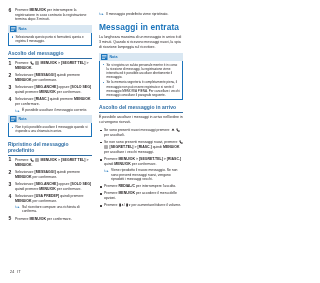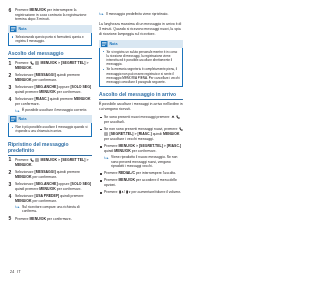--- a/index.html
+++ b/index.html
@@ -341,20 +341,21 @@
     <div class="result" style="margin-top:4px; margin-bottom:5px;">
       <span class="arrow-icon">
         <svg viewBox="0 0 12 9" width="5" height="4">
             <path d="M0.5 1 L0.5 5 L9 5" fill="none" stroke="#1b74bb" stroke-width="1.1"></path>
             <path d="M7.5 3 L11 5 L7.5 7 Z" fill="#1b74bb"></path>
           </svg>
       </span>
       <span>Il messaggio predefinito viene ripristinato.</span>
     </div>
 
+    <h1 class="chapter-title">Messaggi in entrata</h1>
 
     <p class="body-text">La lunghezza massima di un messaggio in arrivo è di 3 minuti. Quando si ricevono messaggi nuovi, la spia di ricezione lampeggia sul ricevitore.</p>
 
     <div class="note">
       <div class="note-tab">
         <span class="note-tab-icon">
           <svg viewBox="0 0 13 12" width="6.5" height="6">
             <rect x="0" y="0" width="13" height="12" fill="#1b74bb"></rect>
             <rect x="2" y="2.5" width="9" height="1.3" fill="#ffffff"></rect>
             <rect x="2" y="5.2" width="9" height="1.3" fill="#ffffff"></rect>

